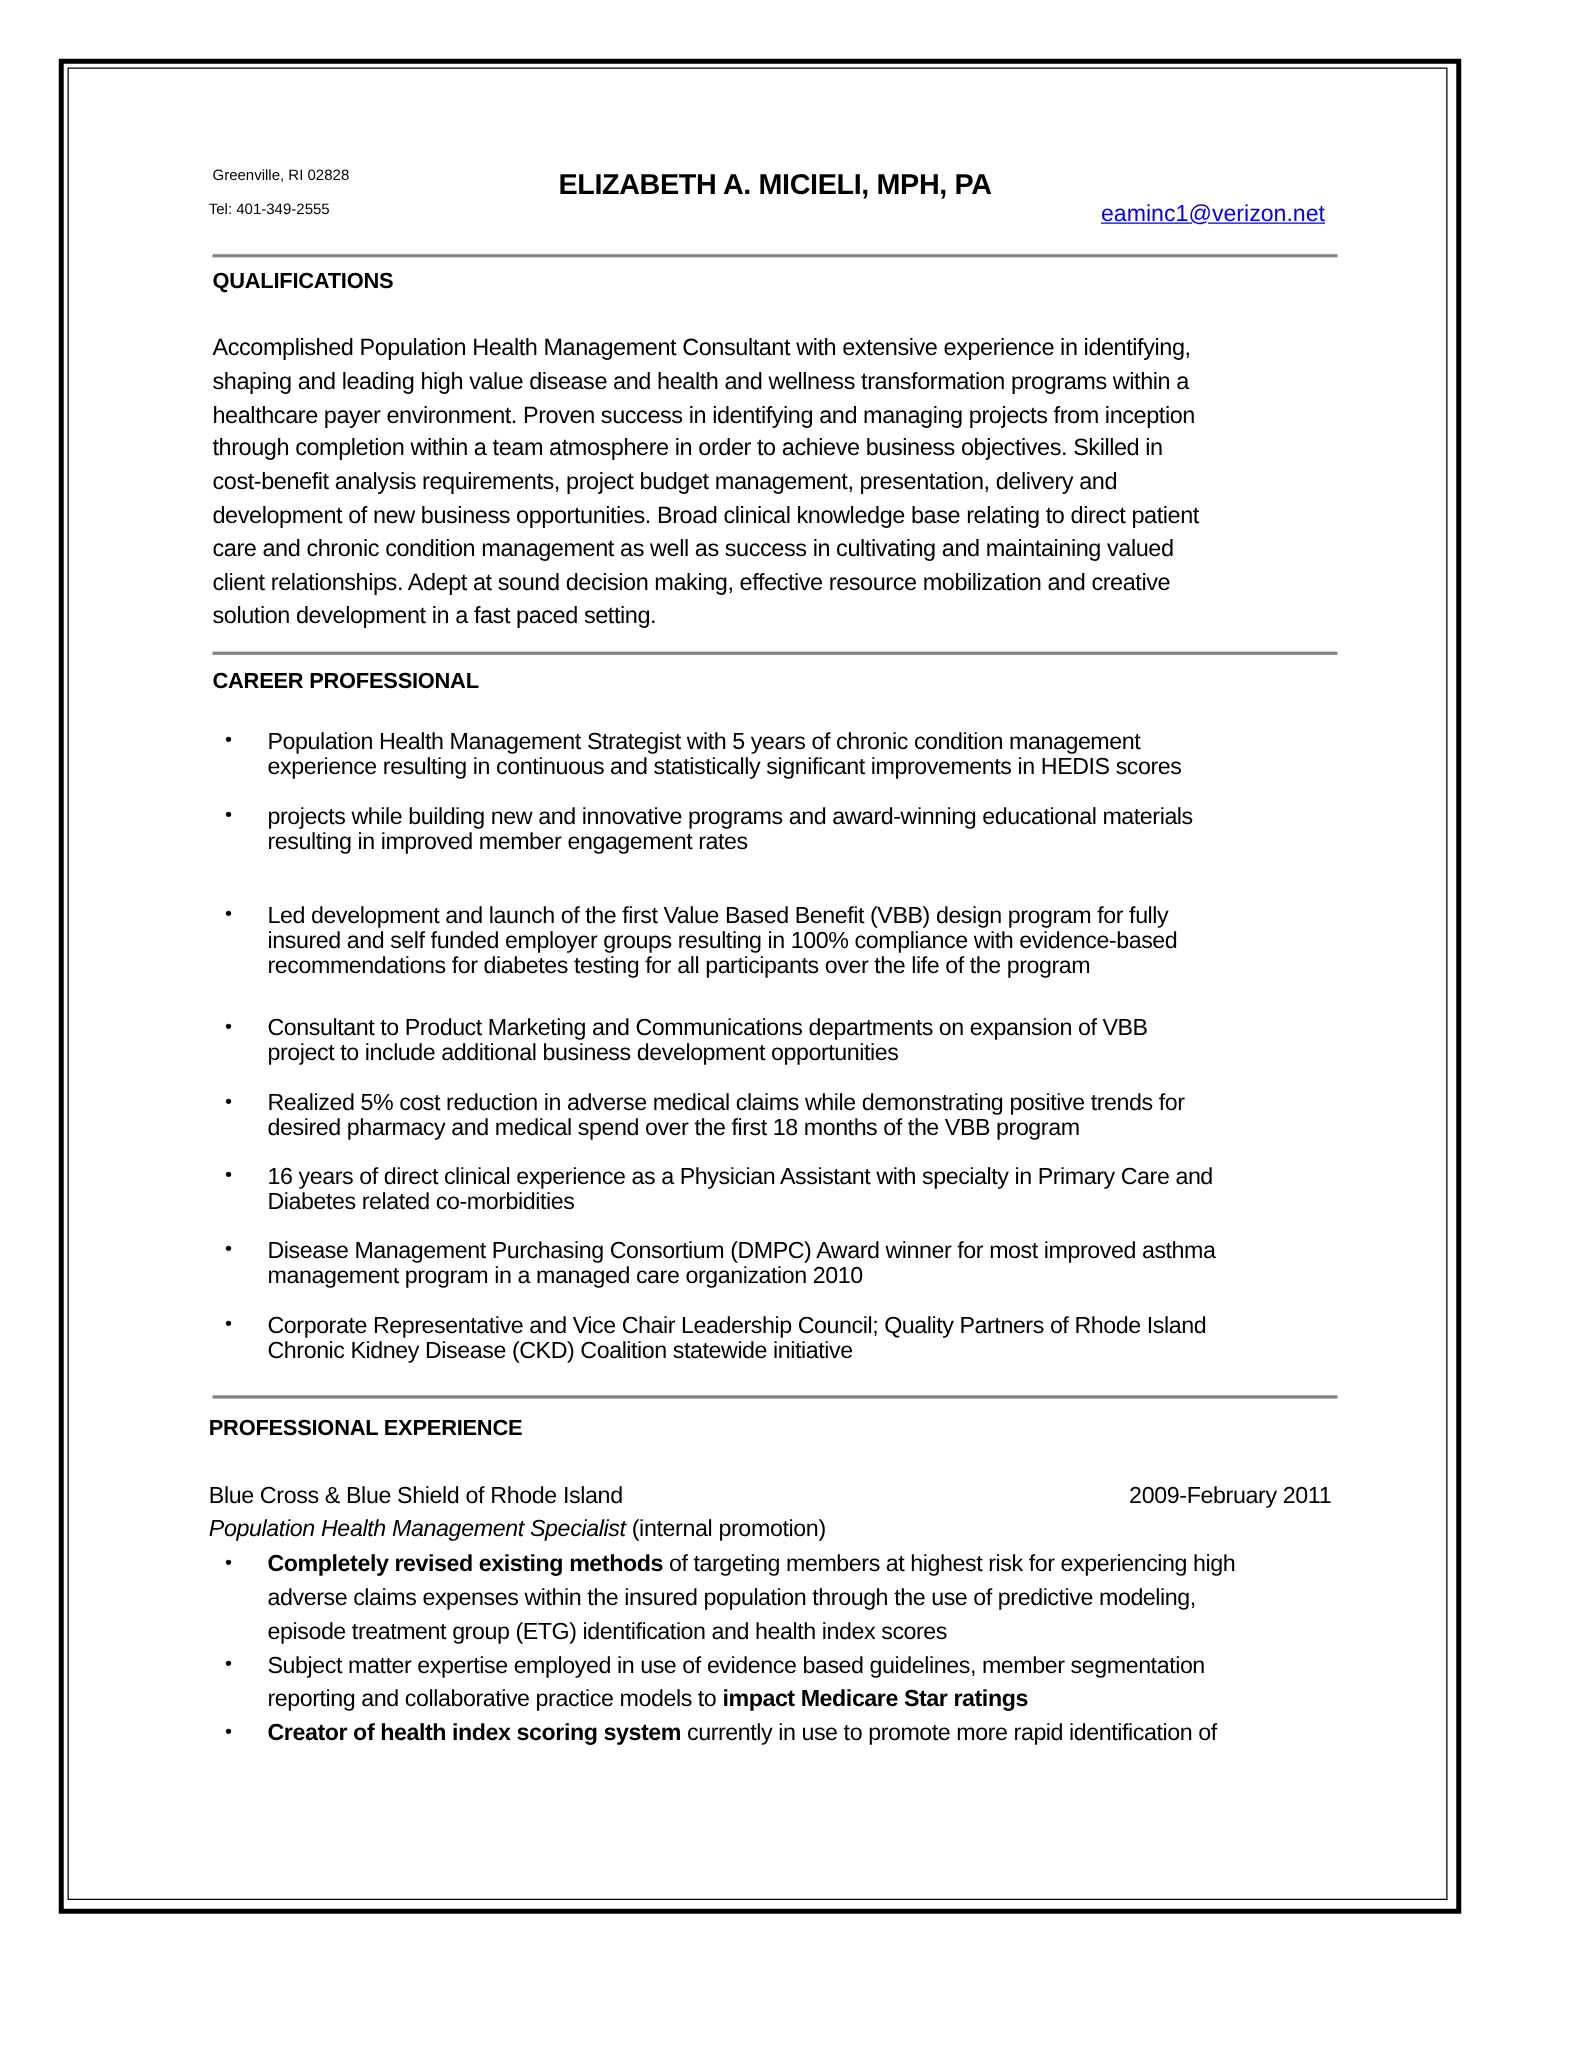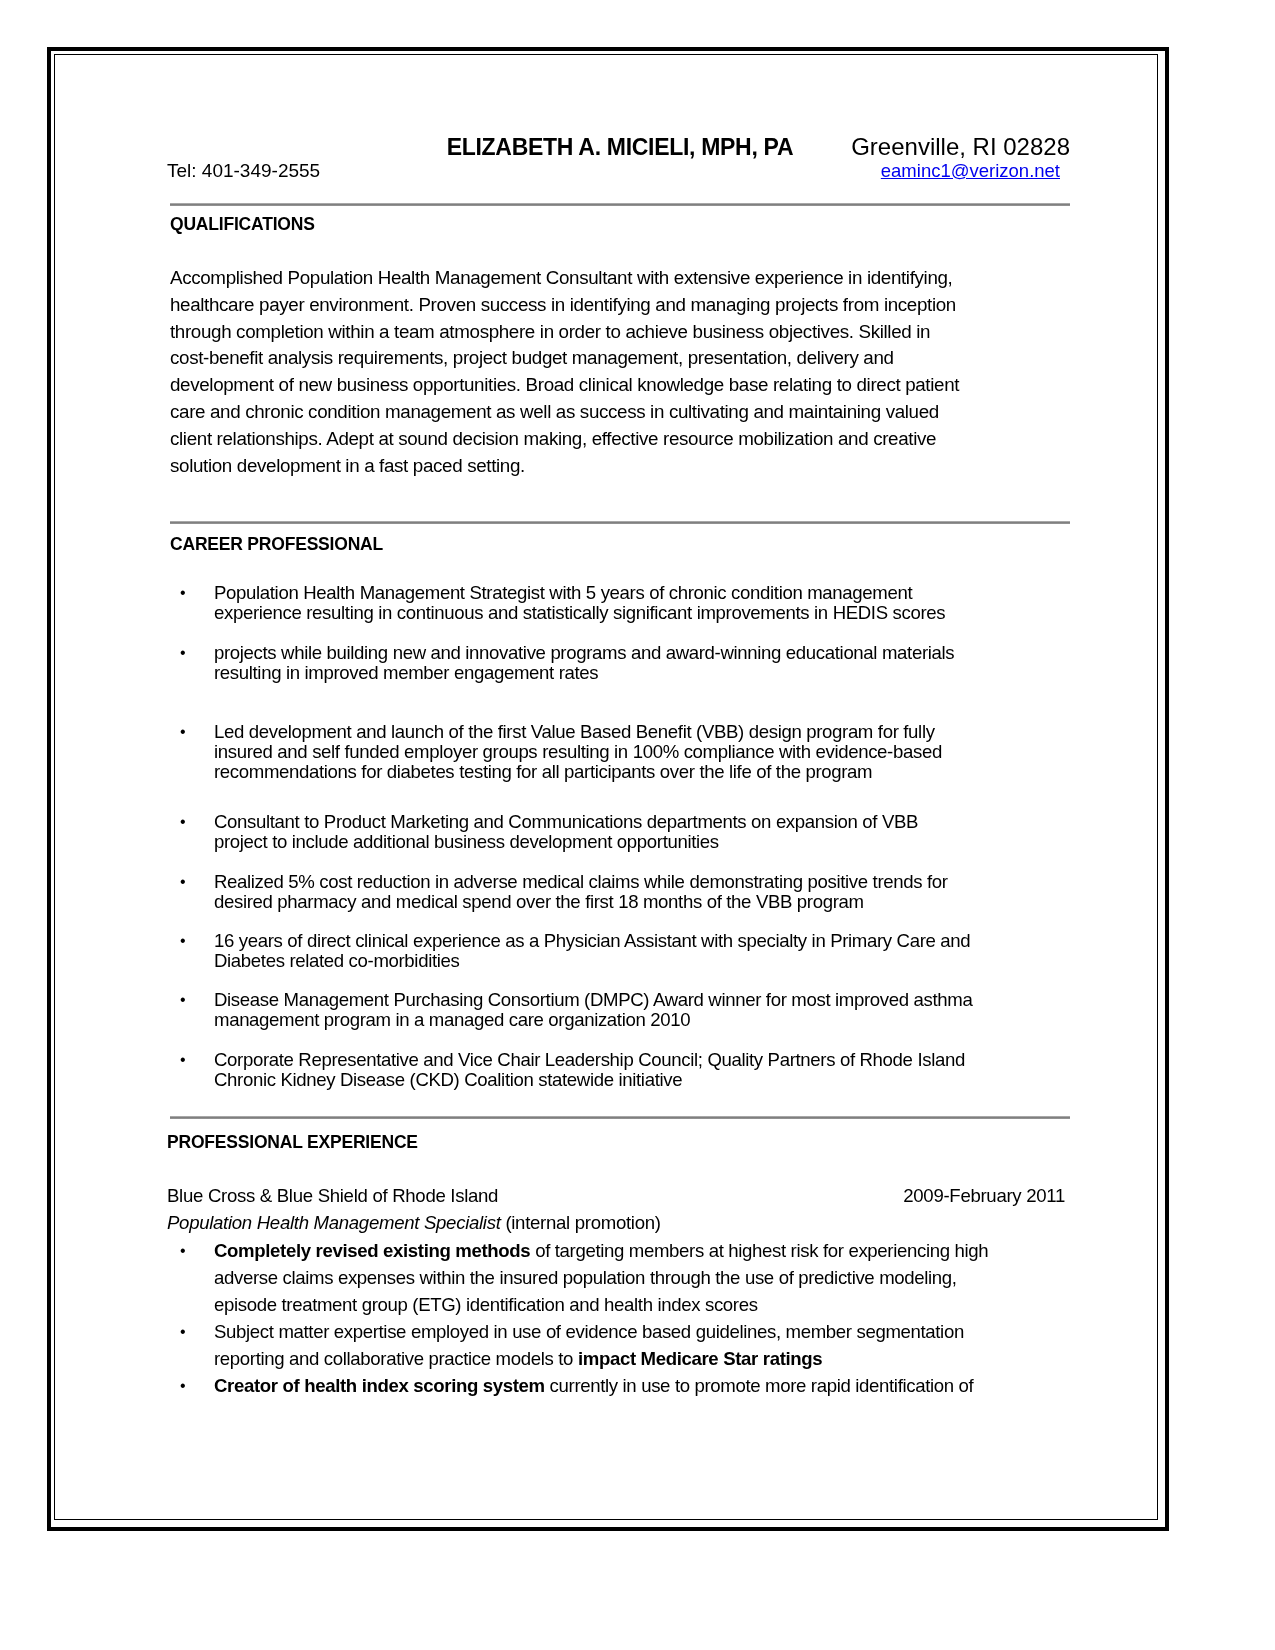--- a/index.html
+++ b/index.html
@@ -7,22 +7,22 @@
   .frame-outer {
     position: absolute; left: 47px; top: 47px; width: 1114px; height: 1476px;
     border: 4px solid #000; box-sizing: content-box;
   }
   .frame-inner {
     position: absolute; left: 54px; top: 54px; width: 1102px; height: 1464px;
     border: 1.5px solid #000;
   }
   .page { position: absolute; left: 170px; top: 0; width: 900px; }
   .name { position: absolute; top: 102px; left: 0; width: 900px; text-align: center; font-weight: bold; font-size: 23px; letter-spacing: -0.3px; margin-top: 32px; }
-  .location { position: absolute; top: 133px; left: 0; width: 900px; text-align: right; font-size: 24px; }
-  .tel { position: absolute; top: 160px; left: -3px; font-size: 19px; }
+  .location { position: absolute; top: 133px; left: 0; width: 900px; text-align: left; font-size: 12px; }
+  .tel { position: absolute; top: 160px; left: -3px; font-size: 12px; }
   .email { position: absolute; top: 160px; right: 10px; font-size: 18.5px; color: #0000ee; text-decoration: underline; }
   .rule { position: absolute; left: 0; width: 900px; height: 3px; background: linear-gradient(#c8c8c8, #7a7a7a 40%, #9a9a9a); }
   .heading { position: absolute; left: 0; font-weight: bold; font-size: 17.5px; letter-spacing: -0.2px; }
   .para { position: absolute; left: 0; top: 265px; width: 900px; font-size: 18.8px; line-height: 26.8px; letter-spacing: -0.35px; }
   .para span { display: block; white-space: nowrap; }
   .ach { position: absolute; left: 0; width: 900px; font-size: 18.6px; line-height: 19.8px; letter-spacing: -0.35px; }
   .ach .bullet { position: absolute; left: 10px; top: 0; font-size: 16px; }
   .ach .txt { margin-left: 44px; }
   .ach .txt span { display: block; white-space: nowrap; }
   .job-row { position: absolute; left: -3px; width: 900px; font-size: 18.6px; letter-spacing: -0.3px; }
@@ -45,20 +45,21 @@
 
   <div class="name">ELIZABETH A. MICIELI, MPH, PA</div>
   <div class="location">Greenville, RI 02828</div>
   <div class="tel">Tel: 401-349-2555</div>
   <a class="email">eaminc1@verizon.net</a>
 
   <div class="rule" style="top:203px"></div>
   <div class="heading" style="top:214px">QUALIFICATIONS</div>
   <div class="para">
     <span>Accomplished Population Health Management Consultant with extensive experience in identifying,</span>
+    <span>shaping and leading  high value disease and health and wellness transformation programs  within a</span>
     <span>healthcare payer environment.   Proven success in identifying  and managing projects from inception</span>
     <span>through completion within a team atmosphere in order to achieve business objectives.   Skilled in</span>
     <span>cost-benefit analysis requirements, project budget management, presentation, delivery and</span>
     <span>development of new business opportunities.  Broad clinical knowledge base relating to direct patient</span>
     <span>care and chronic condition management as well as success in cultivating and maintaining valued</span>
     <span>client relationships.   Adept at sound decision making, effective resource mobilization and creative</span>
     <span>solution development in a fast paced setting.</span>
   </div>
 
   <div class="rule" style="top:521px"></div>

